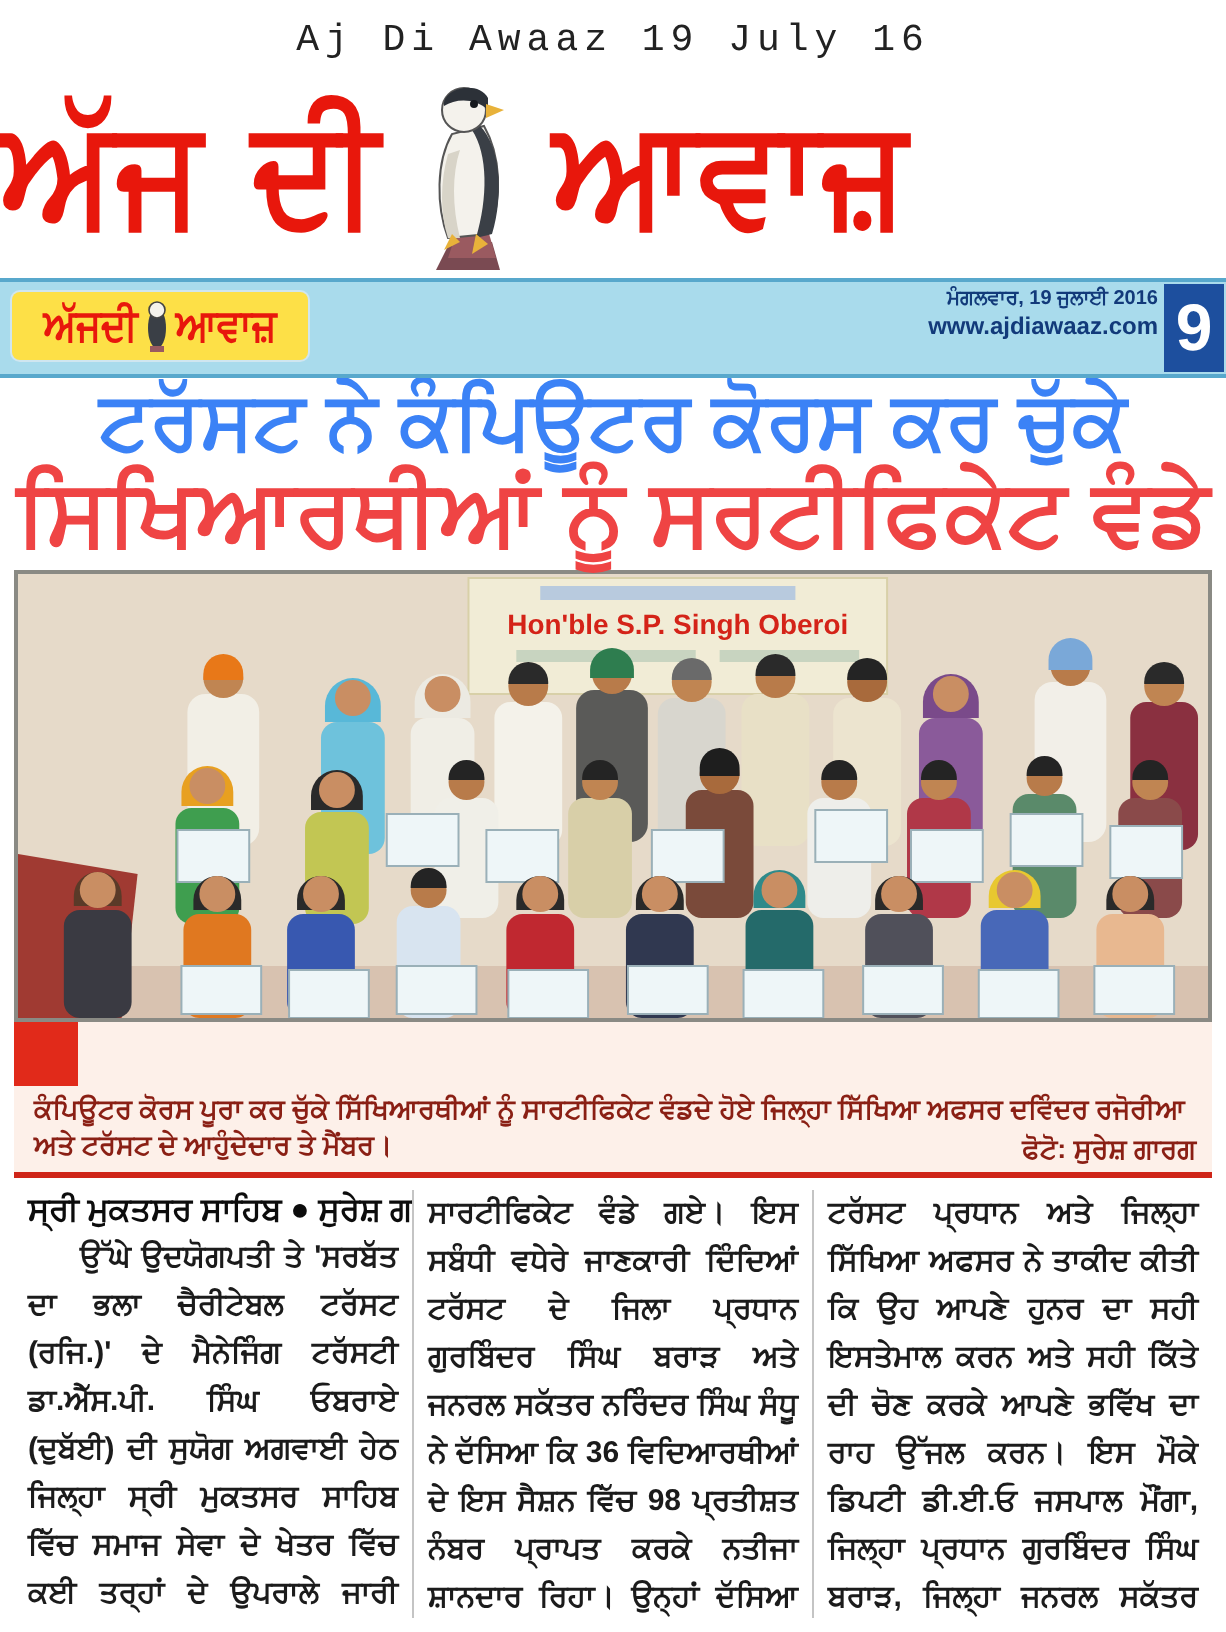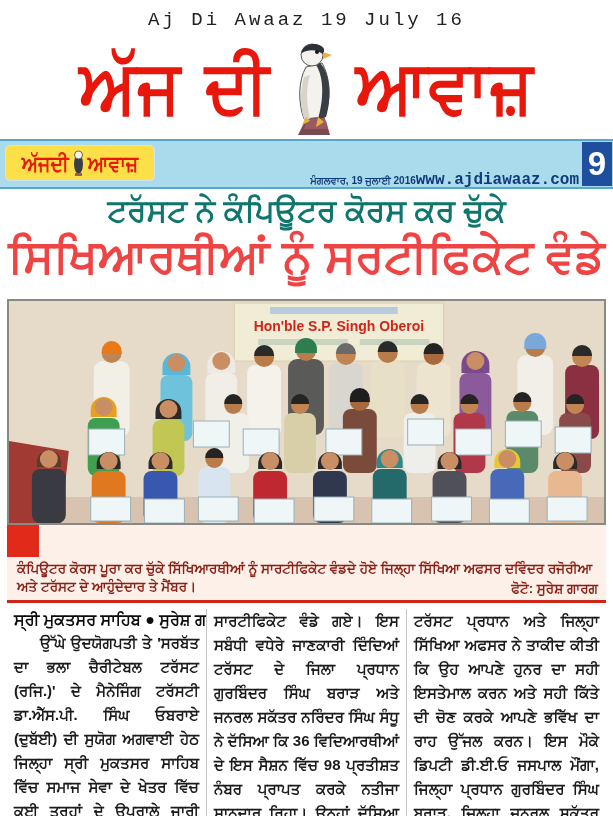--- a/index.html
+++ b/index.html
@@ -4,48 +4,48 @@
 <style>
   html,body{margin:0;padding:0;background:#ffffff;}
   .page{
     position:relative;width:613px;height:816px;background:#ffffff;overflow:hidden;
     font-family:"Liberation Sans",sans-serif;color:#111;
   }
   
   .scan-note{padding-top:8px;text-align:center;font-family:"Liberation Mono","DejaVu Sans Mono",monospace;
     font-size:19px;line-height:25px;color:#222;letter-spacing:3px;}
   
-  .masthead{height:104px;display:flex;align-items:center;justify-content:center;gap:14px;margin-top:2px;}
+  .masthead{height:104px;display:flex;align-items:center;gap:14px;margin-top:2px;}
   .mast-text{font-size:66px;font-weight:800;color:#e8170c;line-height:1;
     font-family:"DejaVu Sans","Liberation Sans",sans-serif;letter-spacing:1px;transform:scaleY(1.12);}
   .falcon-wrap{width:58px;height:100px;display:flex;align-items:center;justify-content:center;}
   
   .section-bar{position:relative;height:46px;background:#a9dbec;border-top:2px solid #58a8cc;
     border-bottom:2px solid #58a8cc;display:flex;align-items:center;}
   .mini-logo{position:absolute;left:6px;top:5px;width:148px;height:34px;background:#fde047;
     border-radius:4px;display:flex;align-items:center;justify-content:center;gap:4px;
     box-shadow:0 0 0 1px #cfe6f0;}
   .mini-logo span{font-size:19px;font-weight:800;color:#e8170c;transform:scaleY(1.15);
     font-family:"DejaVu Sans","Liberation Sans",sans-serif;}
   .sec-center{position:absolute;left:189px;width:226px;top:0;bottom:0;background:#ffffff;
     border-left:5px solid #1f6fa8;border-right:5px solid #1f6fa8;
     display:flex;align-items:center;justify-content:center;}
   .sec-title{font-size:25px;font-weight:800;color:#0c0c0c;}
-  .sec-right{position:absolute;right:34px;top:0;bottom:0;display:flex;
+  .sec-right{position:absolute;right:34px;top:0;bottom:16px;display:flex;flex-direction:column;
     justify-content:center;align-items:flex-end;}
   .sec-date{font-size:10px;font-weight:700;color:#123a7a;line-height:13px;}
-  .sec-site{font-size:16px;font-weight:800;color:#123a7a;line-height:14px;font-family:Liberation Mono, monospace;}
+  .sec-site{font-size:12px;font-weight:800;color:#123a7a;line-height:14px;}
   .page-num{position:absolute;right:1px;top:1px;bottom:1px;width:30px;background:#1d4f9e;
     color:#ffffff;font-size:33px;font-weight:800;display:flex;align-items:center;justify-content:center;}
   
   .headline{text-align:center;padding-top:4px;}
-  .hl1{font-size:31px;font-weight:800;color:#0f766e;line-height:36px;}
+  .hl1{font-size:40px;font-weight:800;color:#3b82f6;line-height:36px;}
   .hl2{font-size:46px;font-weight:800;color:#ef4444;line-height:54px;}
   
-  .photo{margin:16px 7px 0 7px;border:2px solid #8a8a84;height:222px;background:#e5d9ca;overflow:hidden;}
+  .photo{margin:2px 7px 0 7px;border:2px solid #8a8a84;height:222px;background:#e5d9ca;overflow:hidden;}
   .photo svg{display:block;width:100%;height:100%;}
   
   .caption-bar{position:relative;margin:0 7px;background:#fdf0e9;border-bottom:3px solid #cf2518;
     min-height:44px;display:flex;flex-direction:column;}
   .cap-red{width:32px;background:#e12a1a;flex:0 0 32px;}
   .cap-body{position:relative;flex:1;padding:3px 8px 4px 10px;}
   .cap-text{font-size:13.5px;font-weight:800;color:#8a1f14;line-height:18px;display:block;
     padding-right:0px;}
   .cap-credit{position:absolute;right:8px;bottom:3px;font-size:13.5px;font-weight:800;color:#8a1f14;
     background:#fdf0e9;padding-left:6px;}

